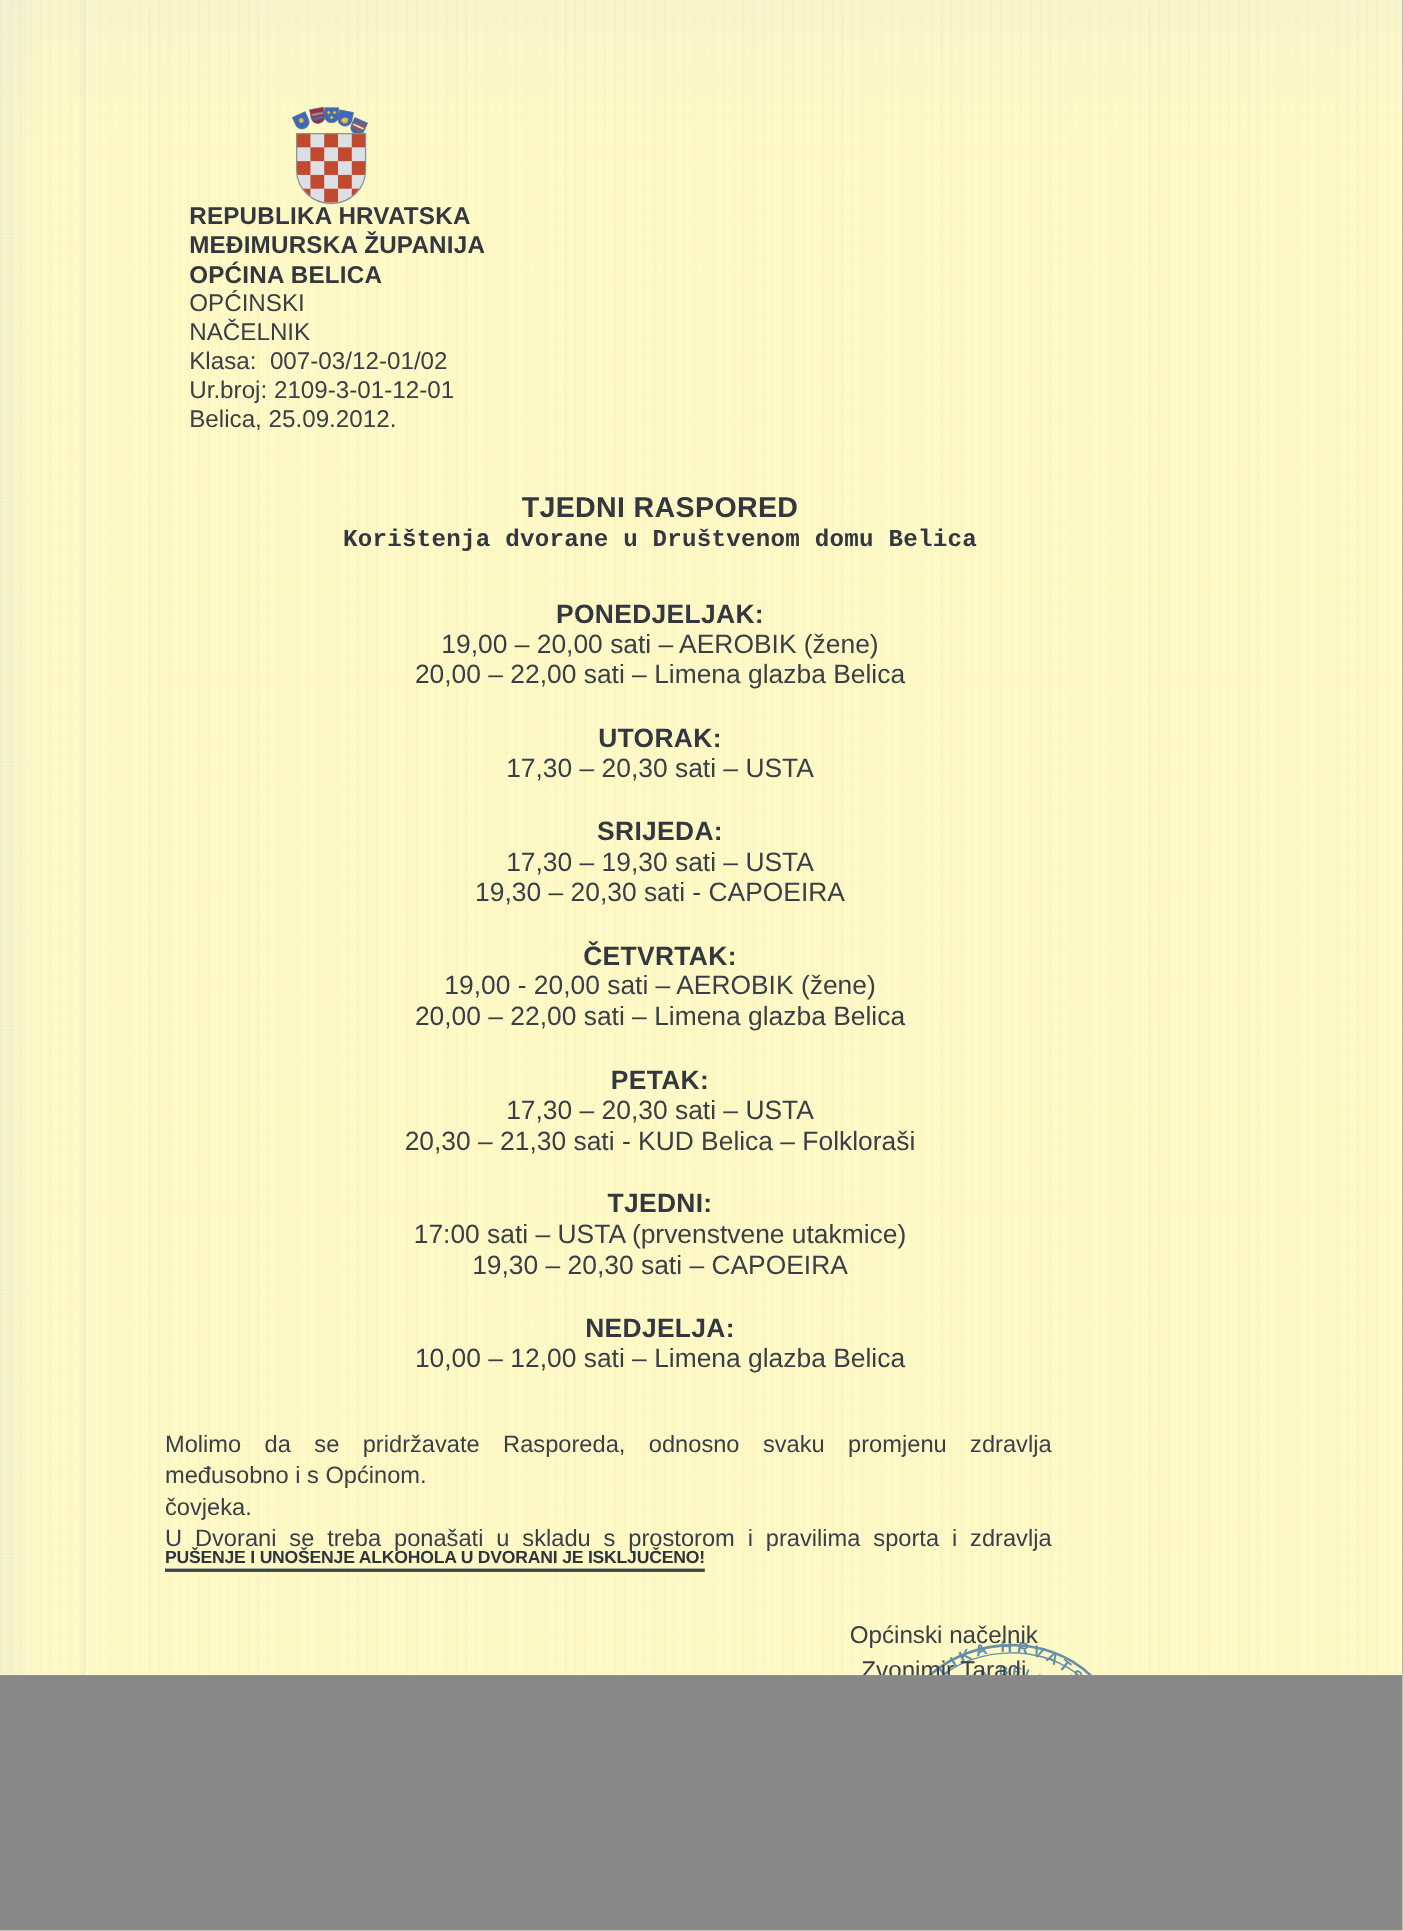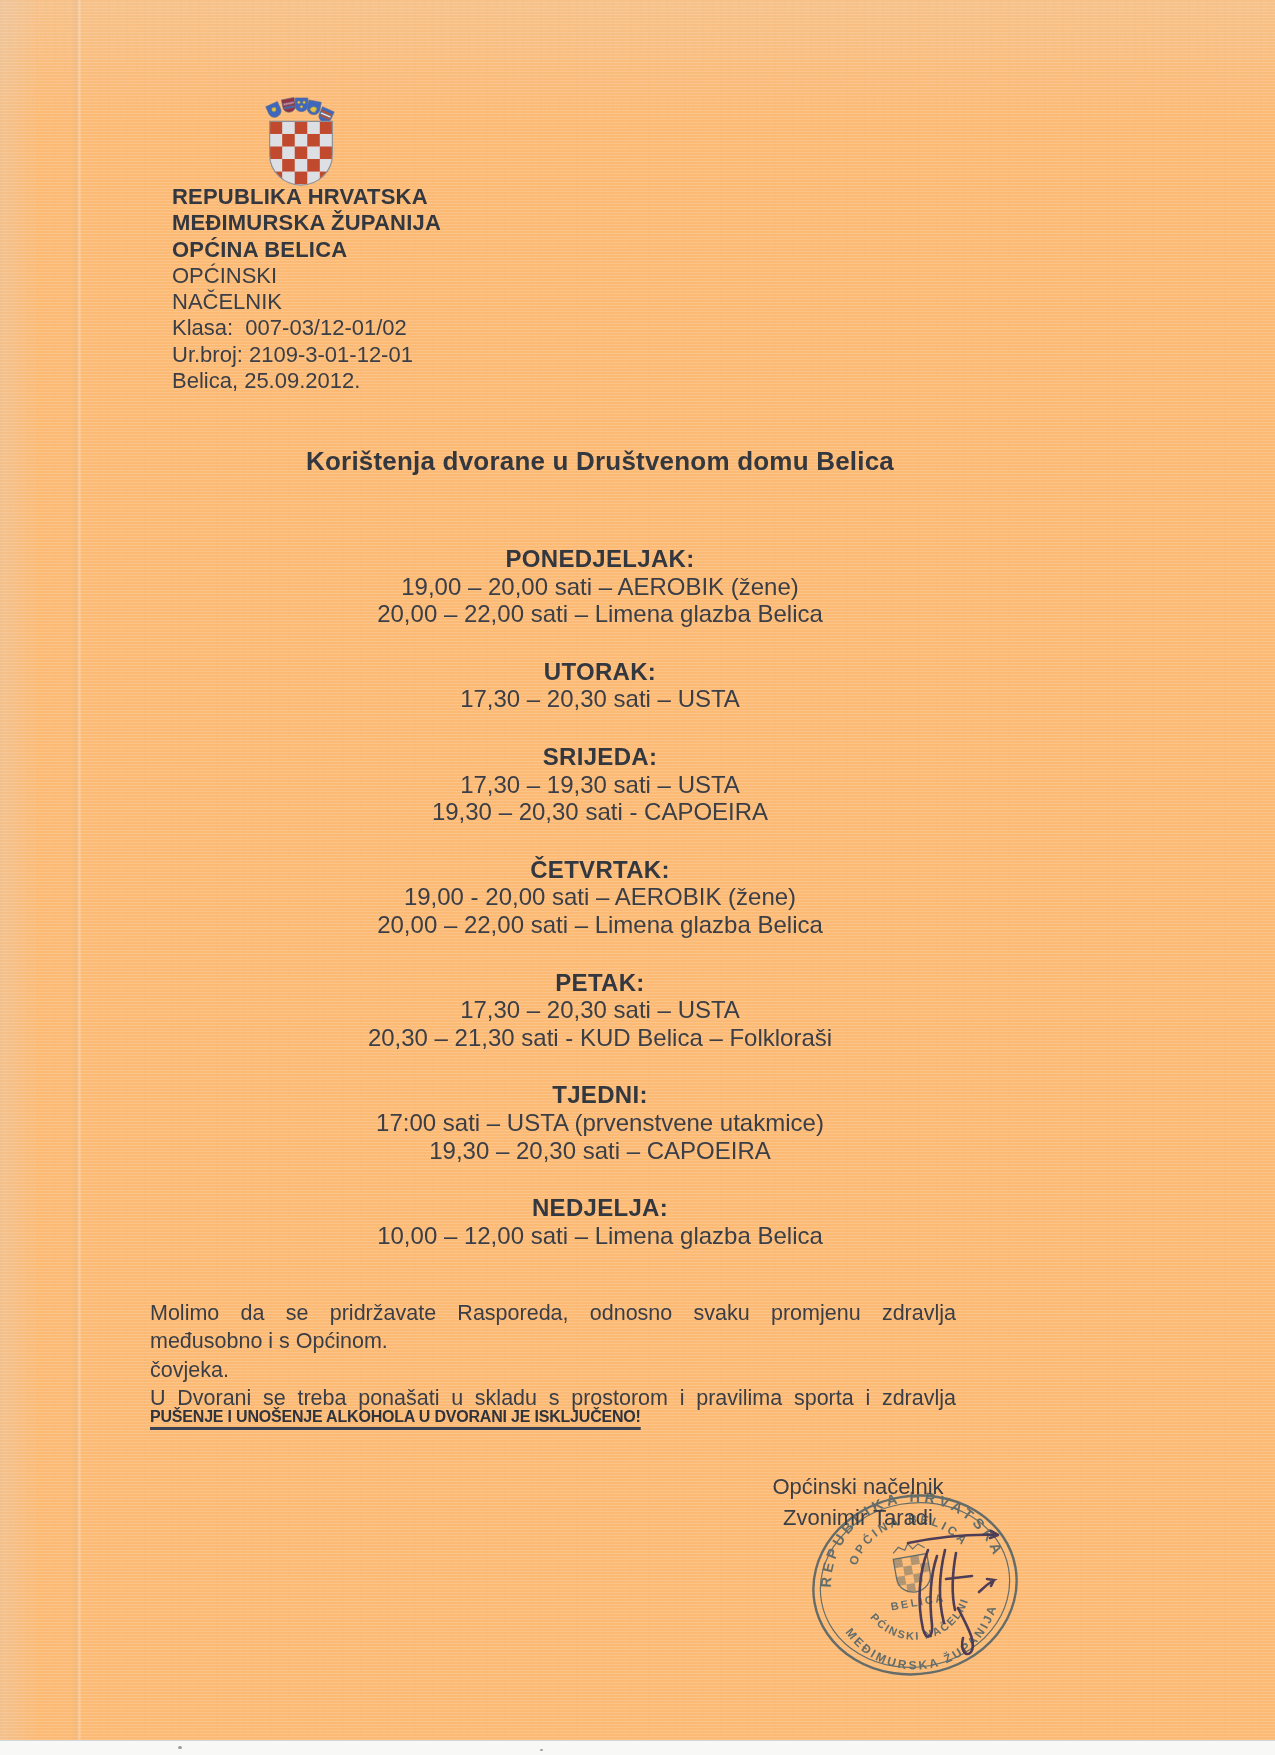--- a/index.html
+++ b/index.html
@@ -1,20 +1,20 @@
 <!DOCTYPE html>
 <html lang="hr"><head>
 <meta charset="utf-8">
 <style>
   html,body{margin:0;padding:0;background:#888;}
   .page{
     position:relative;
-    width:1275px;height:1755px;
+    width:1275px;height:1523px;
     margin:0 auto;
-    background:#fdba74;
+    background:#fef9c3;
     font-family:"Liberation Sans","DejaVu Sans",sans-serif;
     color:#3a3e47;
     overflow:hidden;
   }
   
   .texture{
     position:absolute;inset:0;pointer-events:none;
     background:
       repeating-linear-gradient(0deg, rgba(255,255,255,.14) 0 1px, rgba(0,0,0,0) 1px 3px),
       repeating-linear-gradient(90deg, rgba(175,180,188,.05) 0 2px, rgba(0,0,0,0) 2px 9px),
@@ -35,21 +35,21 @@
 
   
   .coa{position:absolute;left:252px;top:94px;}
   .letterhead{position:absolute;left:172px;top:184px;font-size:22px;line-height:26.3px;}
   .lh-line{white-space:pre-wrap;}
   .lh-bold{font-weight:bold;color:#33373f;letter-spacing:.2px;}
 
   
   .title{position:absolute;left:150px;top:446px;width:900px;text-align:center;font-weight:bold;color:#33373f;}
   .title-1{font-size:26px;line-height:30px;letter-spacing:.3px;}
-  .title-2{font-size:26px;line-height:30px;letter-spacing:.2px;}
+  .title-2{font-size:22px;line-height:30px;letter-spacing:.2px;font-family:Liberation Mono, monospace;}
 
   
   .schedule{position:absolute;left:150px;top:545px;width:900px;text-align:center;font-size:24px;}
   .day{margin-bottom:30px;}
   .day-name{font-weight:bold;line-height:27.6px;color:#33373f;letter-spacing:.3px;}
   .day-entry{line-height:27.6px;}
 
   
   .notes{position:absolute;left:150px;top:1299px;width:806px;font-size:21.5px;line-height:28.4px;}
   .note-line{text-align:left;}
@@ -123,20 +123,21 @@
     <div class="lh-line lh-bold">MEĐIMURSKA ŽUPANIJA</div>
     <div class="lh-line lh-bold">OPĆINA BELICA</div>
     <div class="lh-line">OPĆINSKI</div>
     <div class="lh-line">NAČELNIK</div>
     <div class="lh-line">Klasa:  007-03/12-01/02</div>
     <div class="lh-line">Ur.broj: 2109-3-01-12-01</div>
     <div class="lh-line">Belica, 25.09.2012.</div>
   </header>
 
   <div class="title">
+    <div class="title-1">TJEDNI RASPORED</div>
     <div class="title-2">Korištenja dvorane u Društvenom domu Belica</div>
   </div>
 
   <section class="schedule">
     <div class="day">
       <div class="day-name">PONEDJELJAK:</div>
       <div class="day-entry">19,00 – 20,00 sati – AEROBIK (žene)</div>
       <div class="day-entry">20,00 – 22,00 sati – Limena glazba Belica</div>
     </div>
     <div class="day">

